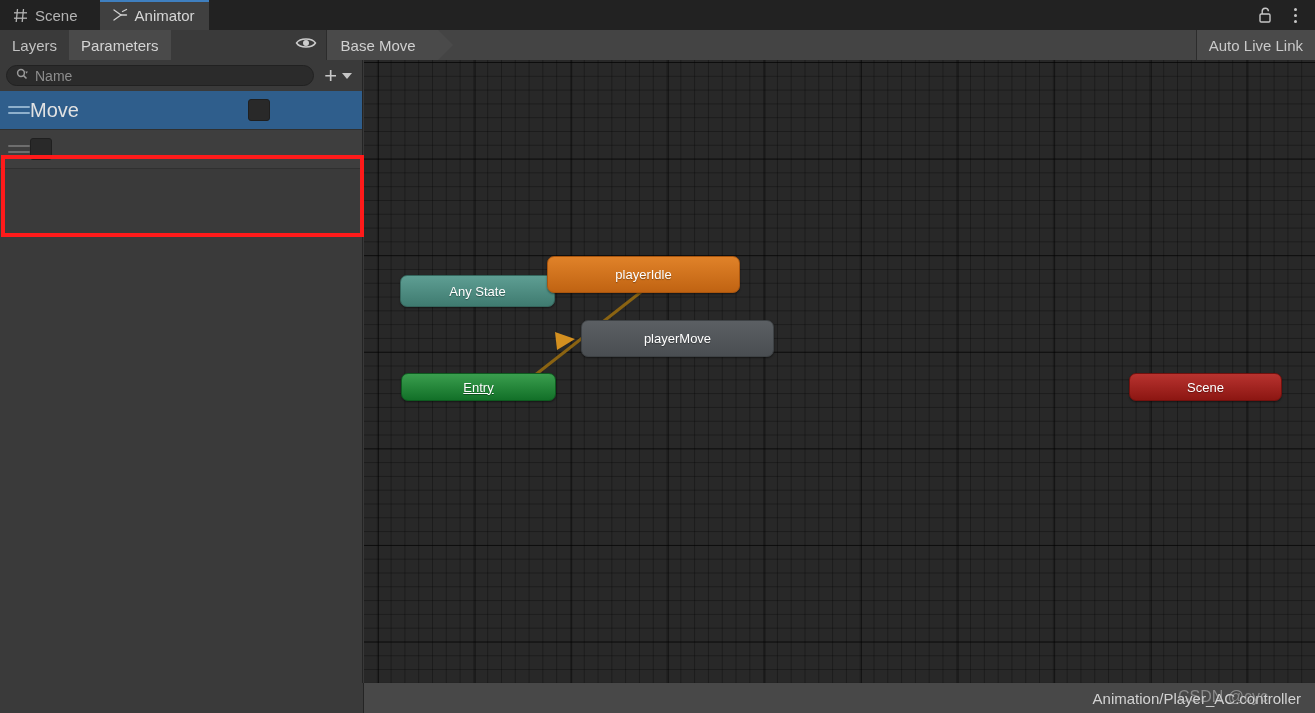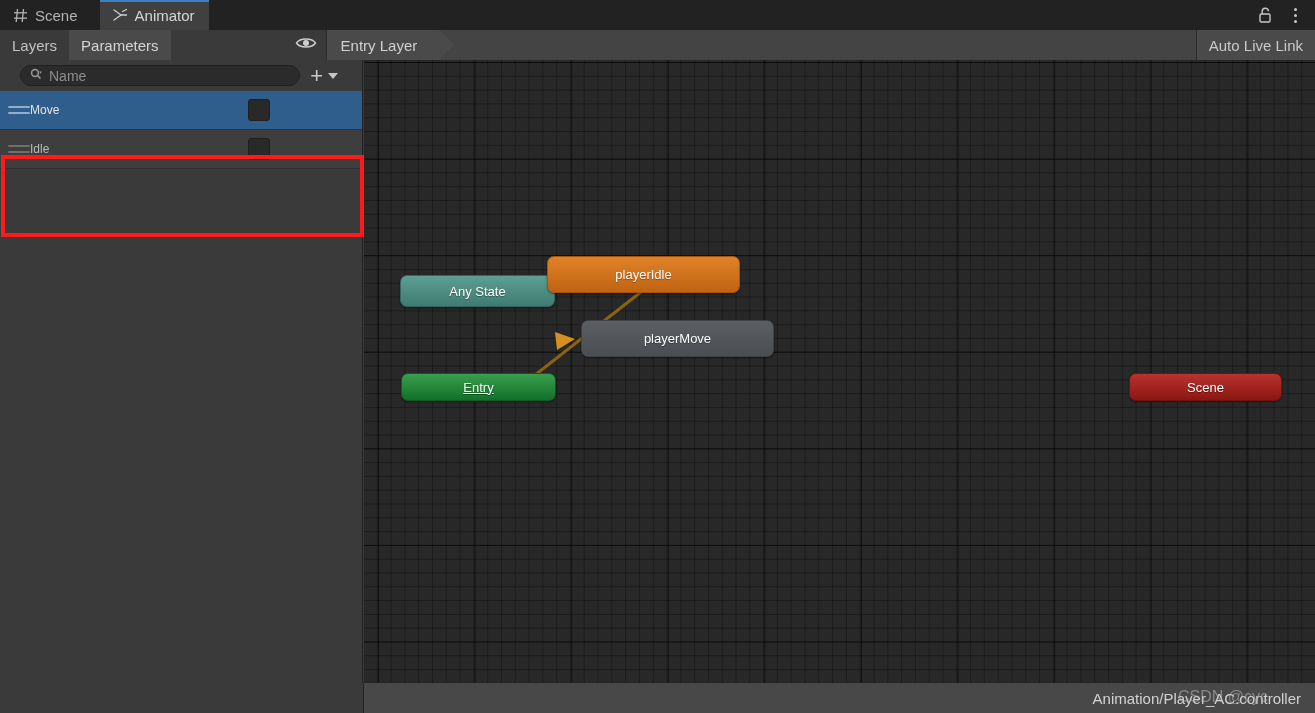--- a/index.html
+++ b/index.html
@@ -83,21 +83,21 @@
   }
 
   
   .leftpanel{
     position:absolute; left:0; top:60px; width:363px; height:623px;
     background:#3a3a3a;
     border-right:1px solid #242424;
   }
   .searchrow{
     height:31px; display:flex; align-items:center; gap:0;
-    padding:0 20px;
+    padding:0 6px;
   }
   .searchbox{
     flex:1; height:21px; background:#2b2b2b;
     border:1px solid #212121; border-radius:11px;
     display:flex; align-items:center; gap:6px; padding:0 9px;
   }
   .searchbox .placeholder{ font-size:14px; color:#8d8d8d; }
   .plusbtn{
     display:flex; align-items:center; gap:2px; padding:0 4px 0 10px;
   }
@@ -110,21 +110,21 @@
   .layerrow{
     height:39px; display:flex; align-items:center;
     padding:0 0 0 8px;
     border-bottom:1px solid #303030;
   }
   .layerrow.selected{ background:#2f5e8c; }
   .layerrow.normal{ background:#3e3e3e; }
   .grip{ width:22px; display:flex; flex-direction:column; gap:4px; }
   .grip i{ display:block; height:2px; background:#6e6e6e; border-radius:1px; }
   .layerrow.selected .grip i{ background:#8fb0cc; }
-  .layername{ font-size:12px; color:#e2e2e2; flex:1; }
+  .layername{ font-size:20px; color:#e2e2e2; flex:1; }
   .layerrow.normal .layername{ color:#b9b9b9; }
   .weightbox{
     width:22px; height:22px; background:#292929;
     border:1px solid #1f1f1f; border-radius:3px; margin-right:92px;
   }
 
   
   .redbox{
     position:absolute; left:1px; top:95px; width:363px; height:82px;
     border:4px solid #ff1a1a; pointer-events:none;
@@ -258,21 +258,21 @@
       <span>
         <svg width="22" height="14" viewBox="0 0 22 14">
           <path d="M1.5 7 C5 1.7 17 1.7 20.5 7 C17 12.3 5 12.3 1.5 7 Z" fill="none" stroke="#cccccc" stroke-width="1.4"></path>
           <circle cx="11" cy="7" r="3" fill="#cccccc"></circle>
         </svg>
       </span>
     </div>
 
     <div class="breadcrumb-area">
       <div class="crumb">
-        <span>Entry Layer</span>
+        <span>Base Move</span>
       </div>
     </div>
 
     <div class="autolive">
       <span>Auto Live Link</span>
     </div>
   </div>
 
   <div class="leftpanel">
 
@@ -300,21 +300,20 @@
             <i></i>
           </span>
         <span class="layername">Move</span>
         <span class="weightbox"></span>
       </div>
       <div class="layerrow normal">
         <span class="grip">
             <i></i>
             <i></i>
           </span>
-        <span class="layername">Idle</span>
         <span class="weightbox"></span>
       </div>
     </div>
 
     <div class="redbox"></div>
   </div>
 
   <div class="canvas">
 
     <svg class="edges">

